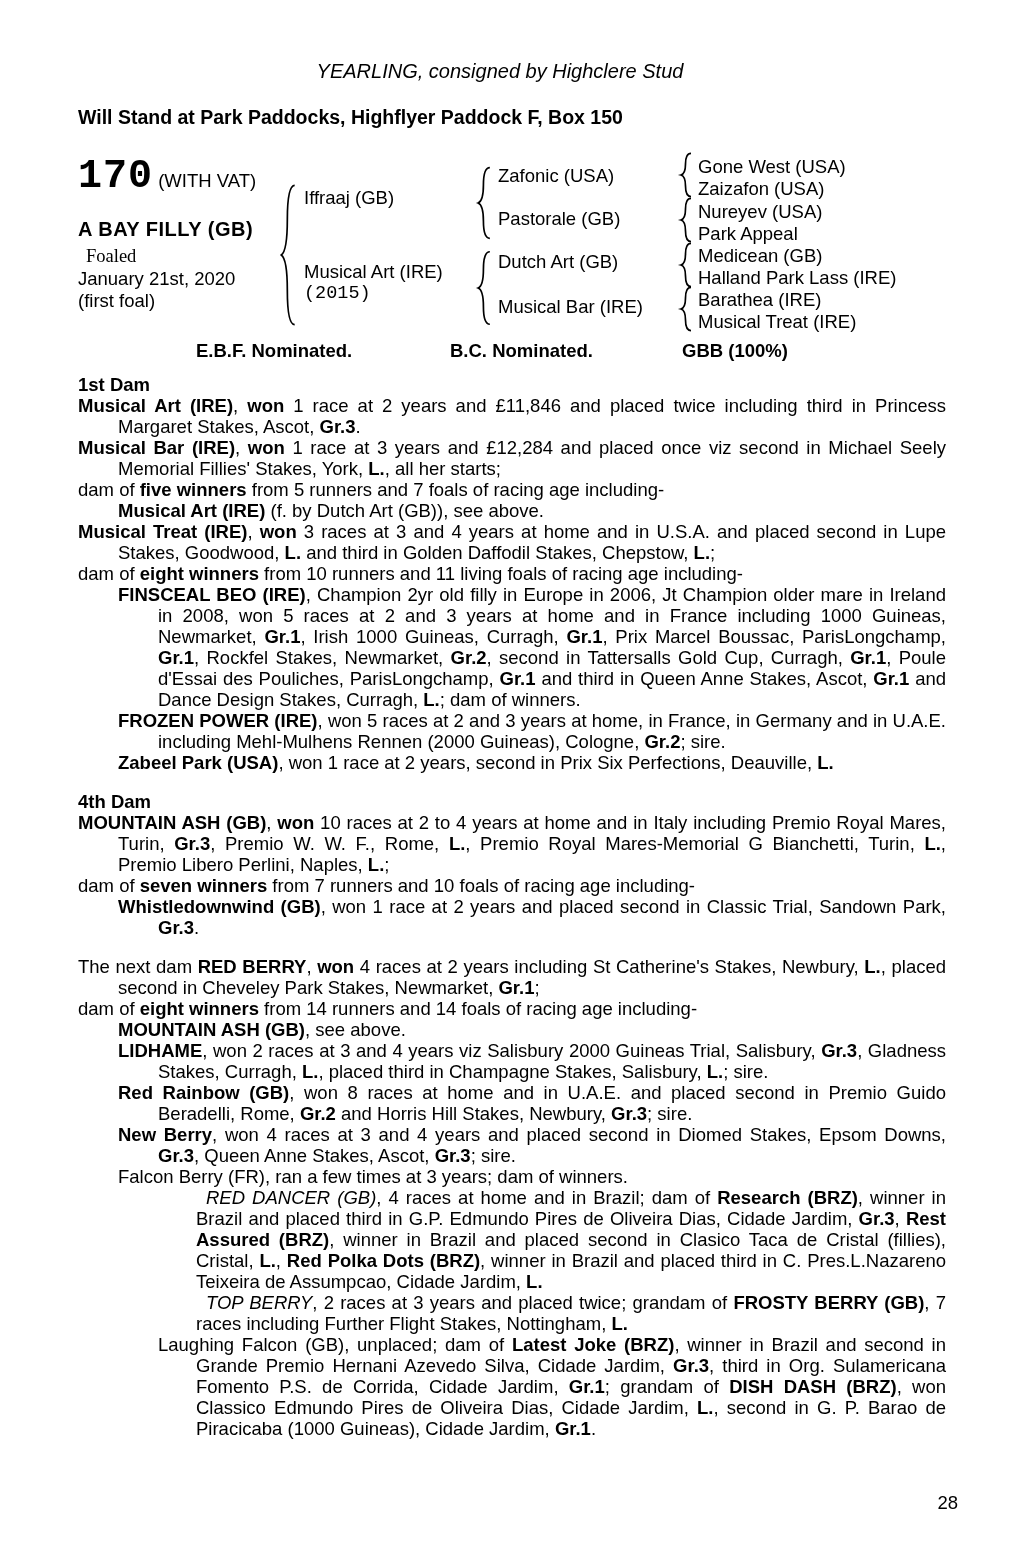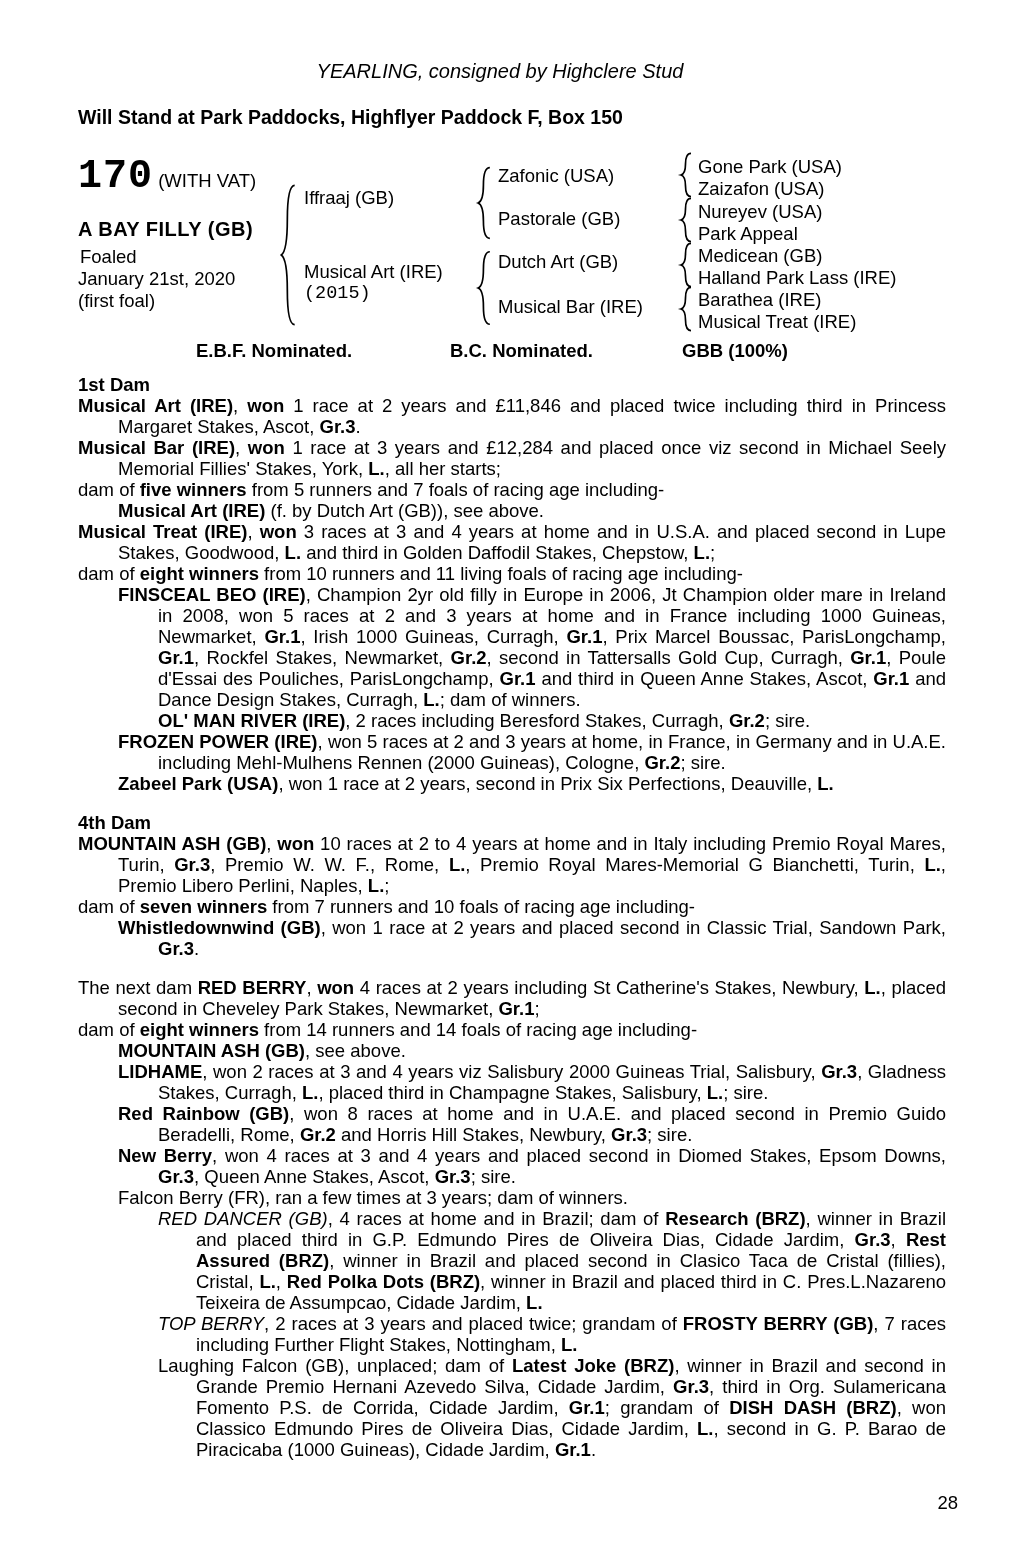--- a/index.html
+++ b/index.html
@@ -19,21 +19,21 @@
     position:absolute; top:106px; left:78px;
     font-weight:bold; font-size:19.5px;
   }
 
   
   .pedigree { position:absolute; left:78px; top:150px; width:868px; height:215px; font-size:18.5px; }
   .lot { position:absolute; left:0; top:4px; white-space:nowrap; }
   .lot-num { font-size:40px; font-weight:bold; letter-spacing:1px;font-family:Liberation Mono, monospace; }
   .lot-vat { font-size:18.5px; }
   .horse-name { position:absolute; left:0; top:68px; font-weight:bold; font-size:20px; letter-spacing:0.5px; white-space:nowrap; }
-  .foaled-label { position:absolute; left:2px; top:96px; }
+  .foaled-label { position:absolute; left:8px; top:96px;font-family:Liberation Serif, serif; }
   .foaled-date  { position:absolute; left:0; top:118px; }
   .foal-note    { position:absolute; left:0; top:140px; }
 
   .pname { position:absolute; white-space:nowrap; }
   .g1-sire { left:226px; top:37px; }
   .g1-dam  { left:226px; top:111px; }
   .g1-damyear { left:226px; top:133px;font-family:Liberation Mono, monospace; }
   .g2-0 { left:420px; top:15px; }
   .g2-1 { left:420px; top:58px; }
   .g2-2 { left:420px; top:101px; }
@@ -67,21 +67,21 @@
     font-size:18.5px; line-height:21px; text-align:justify;
   }
   .dam-h { font-weight:bold; margin:18px 0 0 0; }
   .body-text > .dam-h:first-child { margin-top:0; }
   .body-text p { margin:0; }
   .p0 { padding-left:40px; text-indent:-40px; }
   .p1 { margin-left:40px !important; padding-left:40px; text-indent:-40px; }
   .p2 { margin-left:80px !important; padding-left:38px; text-indent:-38px; }
   .sect-gap { margin-top:18px !important; }
   span.b { font-weight:bold; }
-  span.i { font-style:italic; }
+  span.i { font-style:italic;margin-left:48px; }
 
   .page-num { position:absolute; right:42px; top:1492px; font-size:18.5px; }
 </style>
 </head>
 <body>
 
 <div class="page">
 
   <div class="title-italic">YEARLING, consigned by Highclere Stud</div>
   <div class="stand-line">Will Stand at Park Paddocks, Highflyer Paddock F, Box 150</div>
@@ -120,21 +120,21 @@
 
     <span class="pname g1-sire">Iffraaj (GB)</span>
     <span class="pname g1-dam">Musical Art (IRE)</span>
     <span class="pname g1-damyear">(2015)</span>
 
     <span class="pname g2-0">Zafonic (USA)</span>
     <span class="pname g2-1">Pastorale (GB)</span>
     <span class="pname g2-2">Dutch Art (GB)</span>
     <span class="pname g2-3">Musical Bar (IRE)</span>
 
-    <span class="pname g3-0">Gone Park (USA)</span>
+    <span class="pname g3-0">Gone West (USA)</span>
     <span class="pname g3-1">Zaizafon (USA)</span>
     <span class="pname g3-2">Nureyev (USA)</span>
     <span class="pname g3-3">Park Appeal</span>
     <span class="pname g3-4">Medicean (GB)</span>
     <span class="pname g3-5">Halland Park Lass (IRE)</span>
     <span class="pname g3-6">Barathea (IRE)</span>
     <span class="pname g3-7">Musical Treat (IRE)</span>
 
     <span class="nom nom-ebf">E.B.F. Nominated.</span>
     <span class="nom nom-bc">B.C. Nominated.</span>
@@ -145,21 +145,20 @@
     <div class="dam-h">1st Dam</div>
     <p class="p0"><span class="b">Musical Art (IRE)</span><span>, </span><span class="b">won</span><span> 1 race at 2 years and £11,846 and placed twice including third in Princess Margaret Stakes, Ascot, </span><span class="b">Gr.3</span><span>.</span></p>
 
     <p class="p0"><span class="b">Musical Bar (IRE)</span><span>, </span><span class="b">won</span><span> 1 race at 3 years and £12,284 and placed once viz second in Michael Seely Memorial Fillies' Stakes, York, </span><span class="b">L.</span><span>, all her starts;</span></p>
     <p class="p0"><span>dam of </span><span class="b">five winners</span><span> from 5 runners and 7 foals of racing age including-</span></p>
     <p class="p1"><span class="b">Musical Art (IRE)</span><span> (f. by Dutch Art (GB)), see above.</span></p>
 
     <p class="p0"><span class="b">Musical Treat (IRE)</span><span>, </span><span class="b">won</span><span> 3 races at 3 and 4 years at home and in U.S.A. and placed second in Lupe Stakes, Goodwood, </span><span class="b">L.</span><span> and third in Golden Daffodil Stakes, Chepstow, </span><span class="b">L.</span><span>;</span></p>
     <p class="p0"><span>dam of </span><span class="b">eight winners</span><span> from 10 runners and 11 living foals of racing age including-</span></p>
     <p class="p1"><span class="b">FINSCEAL BEO (IRE)</span><span>, Champion 2yr old filly in Europe in 2006, Jt Champion older mare in Ireland in 2008, won 5 races at 2 and 3 years at home and in France including 1000 Guineas, Newmarket, </span><span class="b">Gr.1</span><span>, Irish 1000 Guineas, Curragh, </span><span class="b">Gr.1</span><span>, Prix Marcel Boussac, ParisLongchamp, </span><span class="b">Gr.1</span><span>, Rockfel Stakes, Newmarket, </span><span class="b">Gr.2</span><span>, second in Tattersalls Gold Cup, Curragh, </span><span class="b">Gr.1</span><span>, Poule d'Essai des Pouliches, ParisLongchamp, </span><span class="b">Gr.1</span><span> and third in Queen Anne Stakes, Ascot, </span><span class="b">Gr.1</span><span> and Dance Design Stakes, Curragh, </span><span class="b">L.</span><span>; dam of winners.</span></p>
-    <p class="p2"><span class="b">OL' MAN RIVER (IRE)</span><span>, 2 races including Beresford Stakes, Curragh, </span><span class="b">Gr.2</span><span>; sire.</span></p>
     <p class="p1"><span class="b">FROZEN POWER (IRE)</span><span>, won 5 races at 2 and 3 years at home, in France, in Germany and in U.A.E. including Mehl-Mulhens Rennen (2000 Guineas), Cologne, </span><span class="b">Gr.2</span><span>; sire.</span></p>
     <p class="p1"><span class="b">Zabeel Park (USA)</span><span>, won 1 race at 2 years, second in Prix Six Perfections, Deauville, </span><span class="b">L.</span></p>
 
     <div class="dam-h">4th Dam</div>
     <p class="p0"><span class="b">MOUNTAIN ASH (GB)</span><span>, </span><span class="b">won</span><span> 10 races at 2 to 4 years at home and in Italy including Premio Royal Mares, Turin, </span><span class="b">Gr.3</span><span>, Premio W. W. F., Rome, </span><span class="b">L.</span><span>, Premio Royal Mares-Memorial G Bianchetti, Turin, </span><span class="b">L.</span><span>, Premio Libero Perlini, Naples, </span><span class="b">L.</span><span>;</span></p>
     <p class="p0"><span>dam of </span><span class="b">seven winners</span><span> from 7 runners and 10 foals of racing age including-</span></p>
     <p class="p1"><span class="b">Whistledownwind (GB)</span><span>, won 1 race at 2 years and placed second in Classic Trial, Sandown Park, </span><span class="b">Gr.3</span><span>.</span></p>
 
     <p class="p0 sect-gap"><span>The next dam </span><span class="b">RED BERRY</span><span>, </span><span class="b">won</span><span> 4 races at 2 years including St Catherine's Stakes, Newbury, </span><span class="b">L.</span><span>, placed second in Cheveley Park Stakes, Newmarket, </span><span class="b">Gr.1</span><span>;</span></p>
     <p class="p0"><span>dam of </span><span class="b">eight winners</span><span> from 14 runners and 14 foals of racing age including-</span></p>

